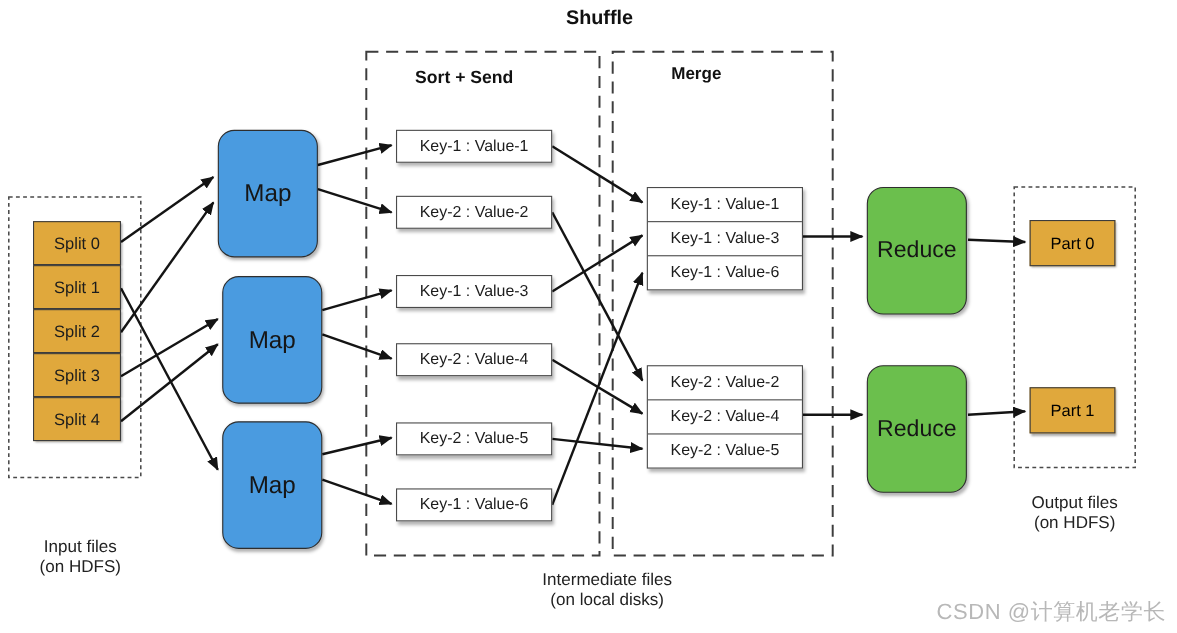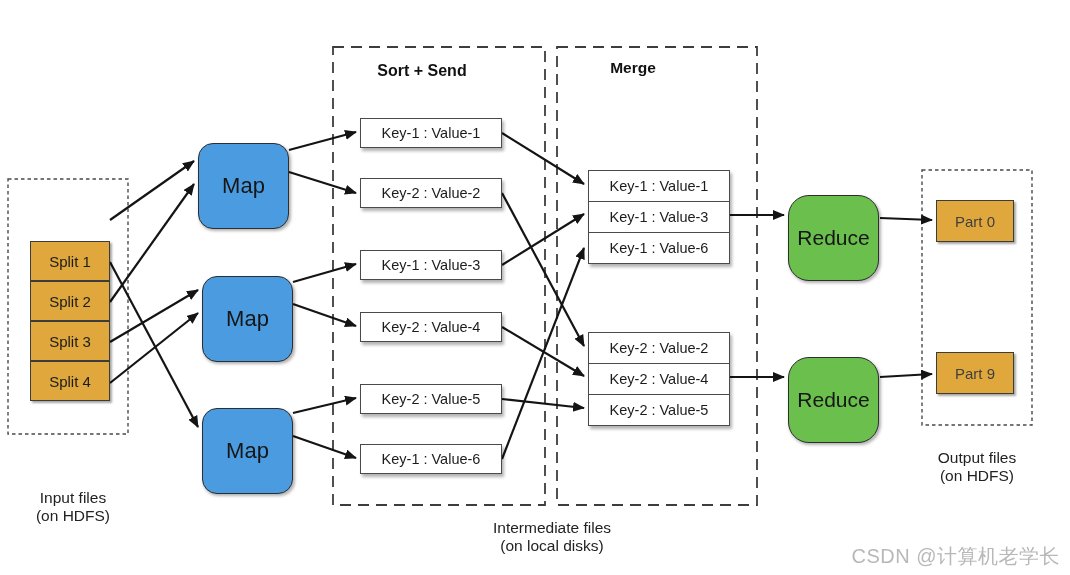--- a/index.html
+++ b/index.html
@@ -60,30 +60,29 @@
     left: 30px; width: 80px; height: 40px;
     background: var(--split-fill, #e0a83c);
     border: 1.6px solid #3c3c3c;
     display: flex; align-items: center; justify-content: center;
     font-size: 15px; color: #1c1c1c;
     box-shadow: 1.5px 2px 2px rgba(0,0,0,0.35);
   }
 
   
   .proc-box {
-    width: 91px; height: 86px;
+    width: 91px; height: 116px;
     border: 1.6px solid #2e2e2e;
     border-radius: 15px;
     display: flex; align-items: center; justify-content: center;
     color: #161616;
     box-shadow: 1.5px 2px 3px rgba(0,0,0,0.3);
-    margin-top: 25px;
   }
   .map-box    { background: var(--map-fill, #4a9be0); font-size: 22px; }
-  .reduce-box { background: var(--reduce-fill, #6bbf4d); font-size: 21px; left: 788px; border-radius: 21px; }
+  .reduce-box { background: var(--reduce-fill, #6bbf4d); font-size: 21px; left: 788px; }
 
   
   .kv-box {
     left: 360px; width: 142px; height: 30px;
     background: #ffffff;
     border: 1.6px solid #4a4a4a;
     display: flex; align-items: center; justify-content: center;
     font-size: 14.5px; color: #1c1c1c;
     box-shadow: 2px 3px 3px rgba(0,0,0,0.3);
   }
@@ -101,21 +100,21 @@
     font-size: 14.5px; color: #1c1c1c;
   }
   .merge-row + .merge-row { border-top: 1.4px solid #4a4a4a; }
 
   
   .part-box {
     left: 936px; width: 78px; height: 42px;
     background: var(--part-fill, #e0a83c);
     border: 1.6px solid #3c3c3c;
     display: flex; align-items: center; justify-content: center;
-    font-size: 15px; color: #404040;
+    font-size: 15px; color: #000000;
     box-shadow: 1.5px 2px 2px rgba(0,0,0,0.35);
   }
 
   
   .caption {
     text-align: center;
     font-size: 15.5px; line-height: 1.16; color: #222;
   }
   #input-caption        { left: 8px;   top: 449px; width: 130px; margin-top: 40px; }
   #intermediate-caption { left: 452px; top: 519px; width: 200px; }
@@ -166,23 +165,25 @@
     <line x1="502" y1="399" x2="584" y2="408" marker-end="url(#arrowhead)"></line>
     <line x1="502" y1="459" x2="584" y2="248" marker-end="url(#arrowhead)"></line>
 
     <line x1="730" y1="215" x2="784" y2="215" marker-end="url(#arrowhead)"></line>
     <line x1="730" y1="377" x2="784" y2="377" marker-end="url(#arrowhead)"></line>
 
     <line x1="880" y1="218" x2="932" y2="220" marker-end="url(#arrowhead)"></line>
     <line x1="880" y1="377" x2="932" y2="374" marker-end="url(#arrowhead)"></line>
   </svg>
 
+  <div class="abs big-title">Shuffle</div>
   <div class="abs section-title" id="sort-send-title">Sort + Send</div>
   <div class="abs section-title" id="merge-title">Merge</div>
 
+  <div class="abs split-box" style="top:201px">Split 0</div>
   <div class="abs split-box" style="top:241px">Split 1</div>
   <div class="abs split-box" style="top:281px">Split 2</div>
   <div class="abs split-box" style="top:321px">Split 3</div>
   <div class="abs split-box" style="top:361px">Split 4</div>
 
   <div class="abs proc-box map-box" style="left:198px; top:118px">Map</div>
   <div class="abs proc-box map-box" style="left:202px; top:251px">Map</div>
   <div class="abs proc-box map-box" style="left:202px; top:383px">Map</div>
 
   <div class="abs kv-box" style="top:118px">Key-1 : Value-1</div>
@@ -200,21 +201,21 @@
   <div class="abs merge-stack" style="top:332px">
     <div class="merge-row">Key-2 : Value-2</div>
     <div class="merge-row">Key-2 : Value-4</div>
     <div class="merge-row">Key-2 : Value-5</div>
   </div>
 
   <div class="abs proc-box reduce-box" style="top:170px">Reduce</div>
   <div class="abs proc-box reduce-box" style="top:332px">Reduce</div>
 
   <div class="abs part-box" style="top:200px">Part 0</div>
-  <div class="abs part-box" style="top:352px">Part 9</div>
+  <div class="abs part-box" style="top:352px">Part 1</div>
 
   <div class="abs caption" id="input-caption">
     <div>Input files</div>
     <div>(on HDFS)</div>
   </div>
   <div class="abs caption" id="intermediate-caption">
     <div>Intermediate files</div>
     <div>(on local disks)</div>
   </div>
   <div class="abs caption" id="output-caption">

